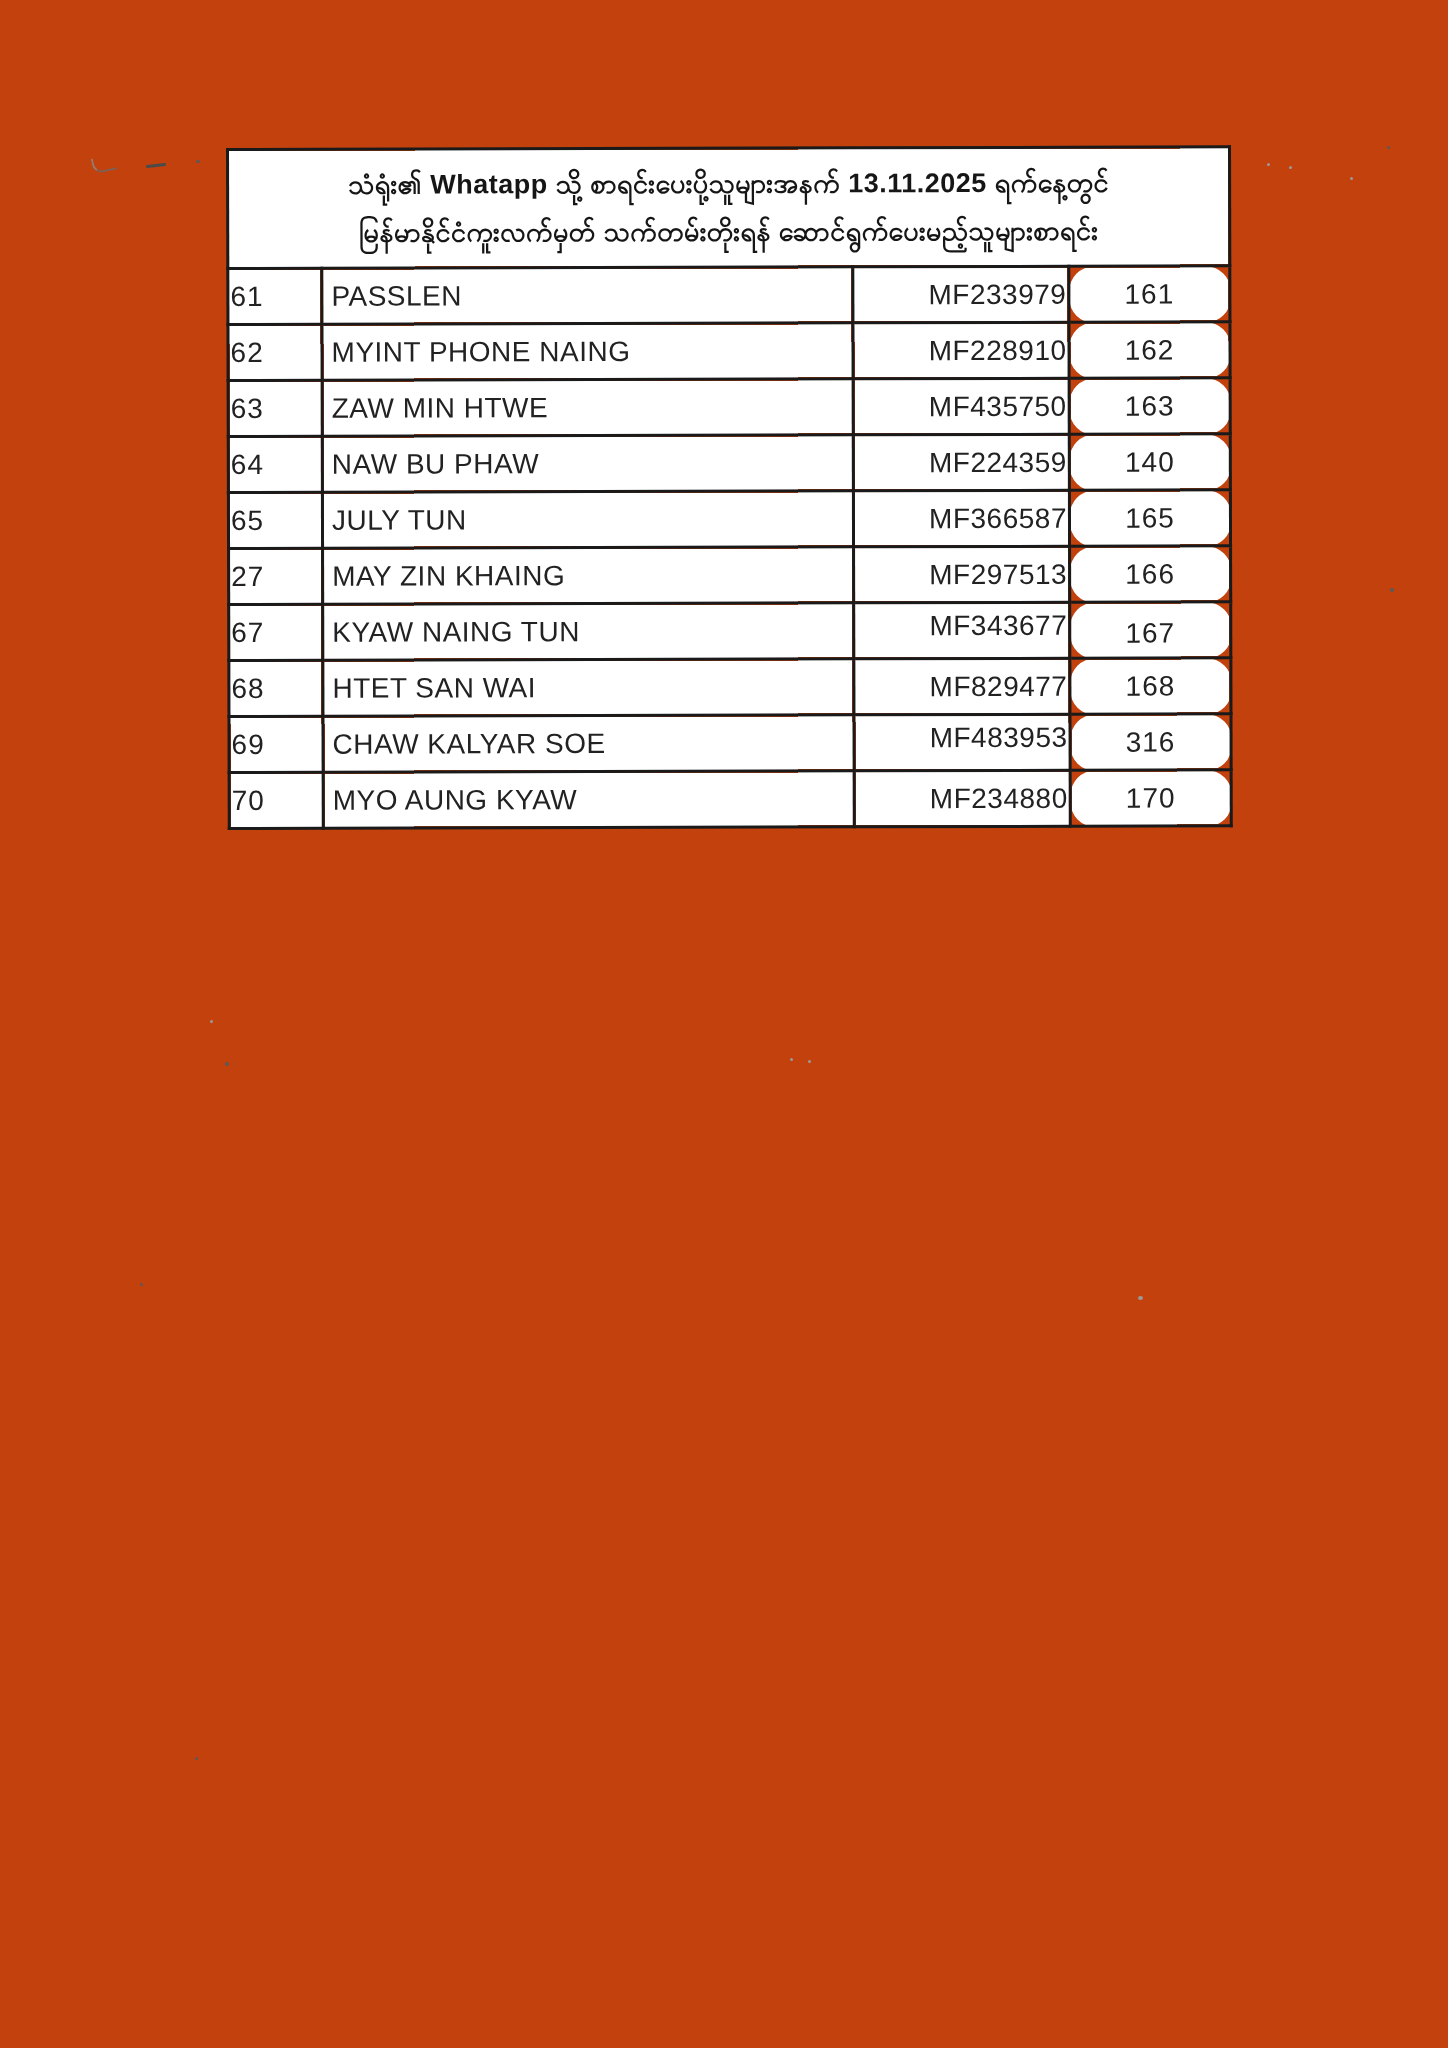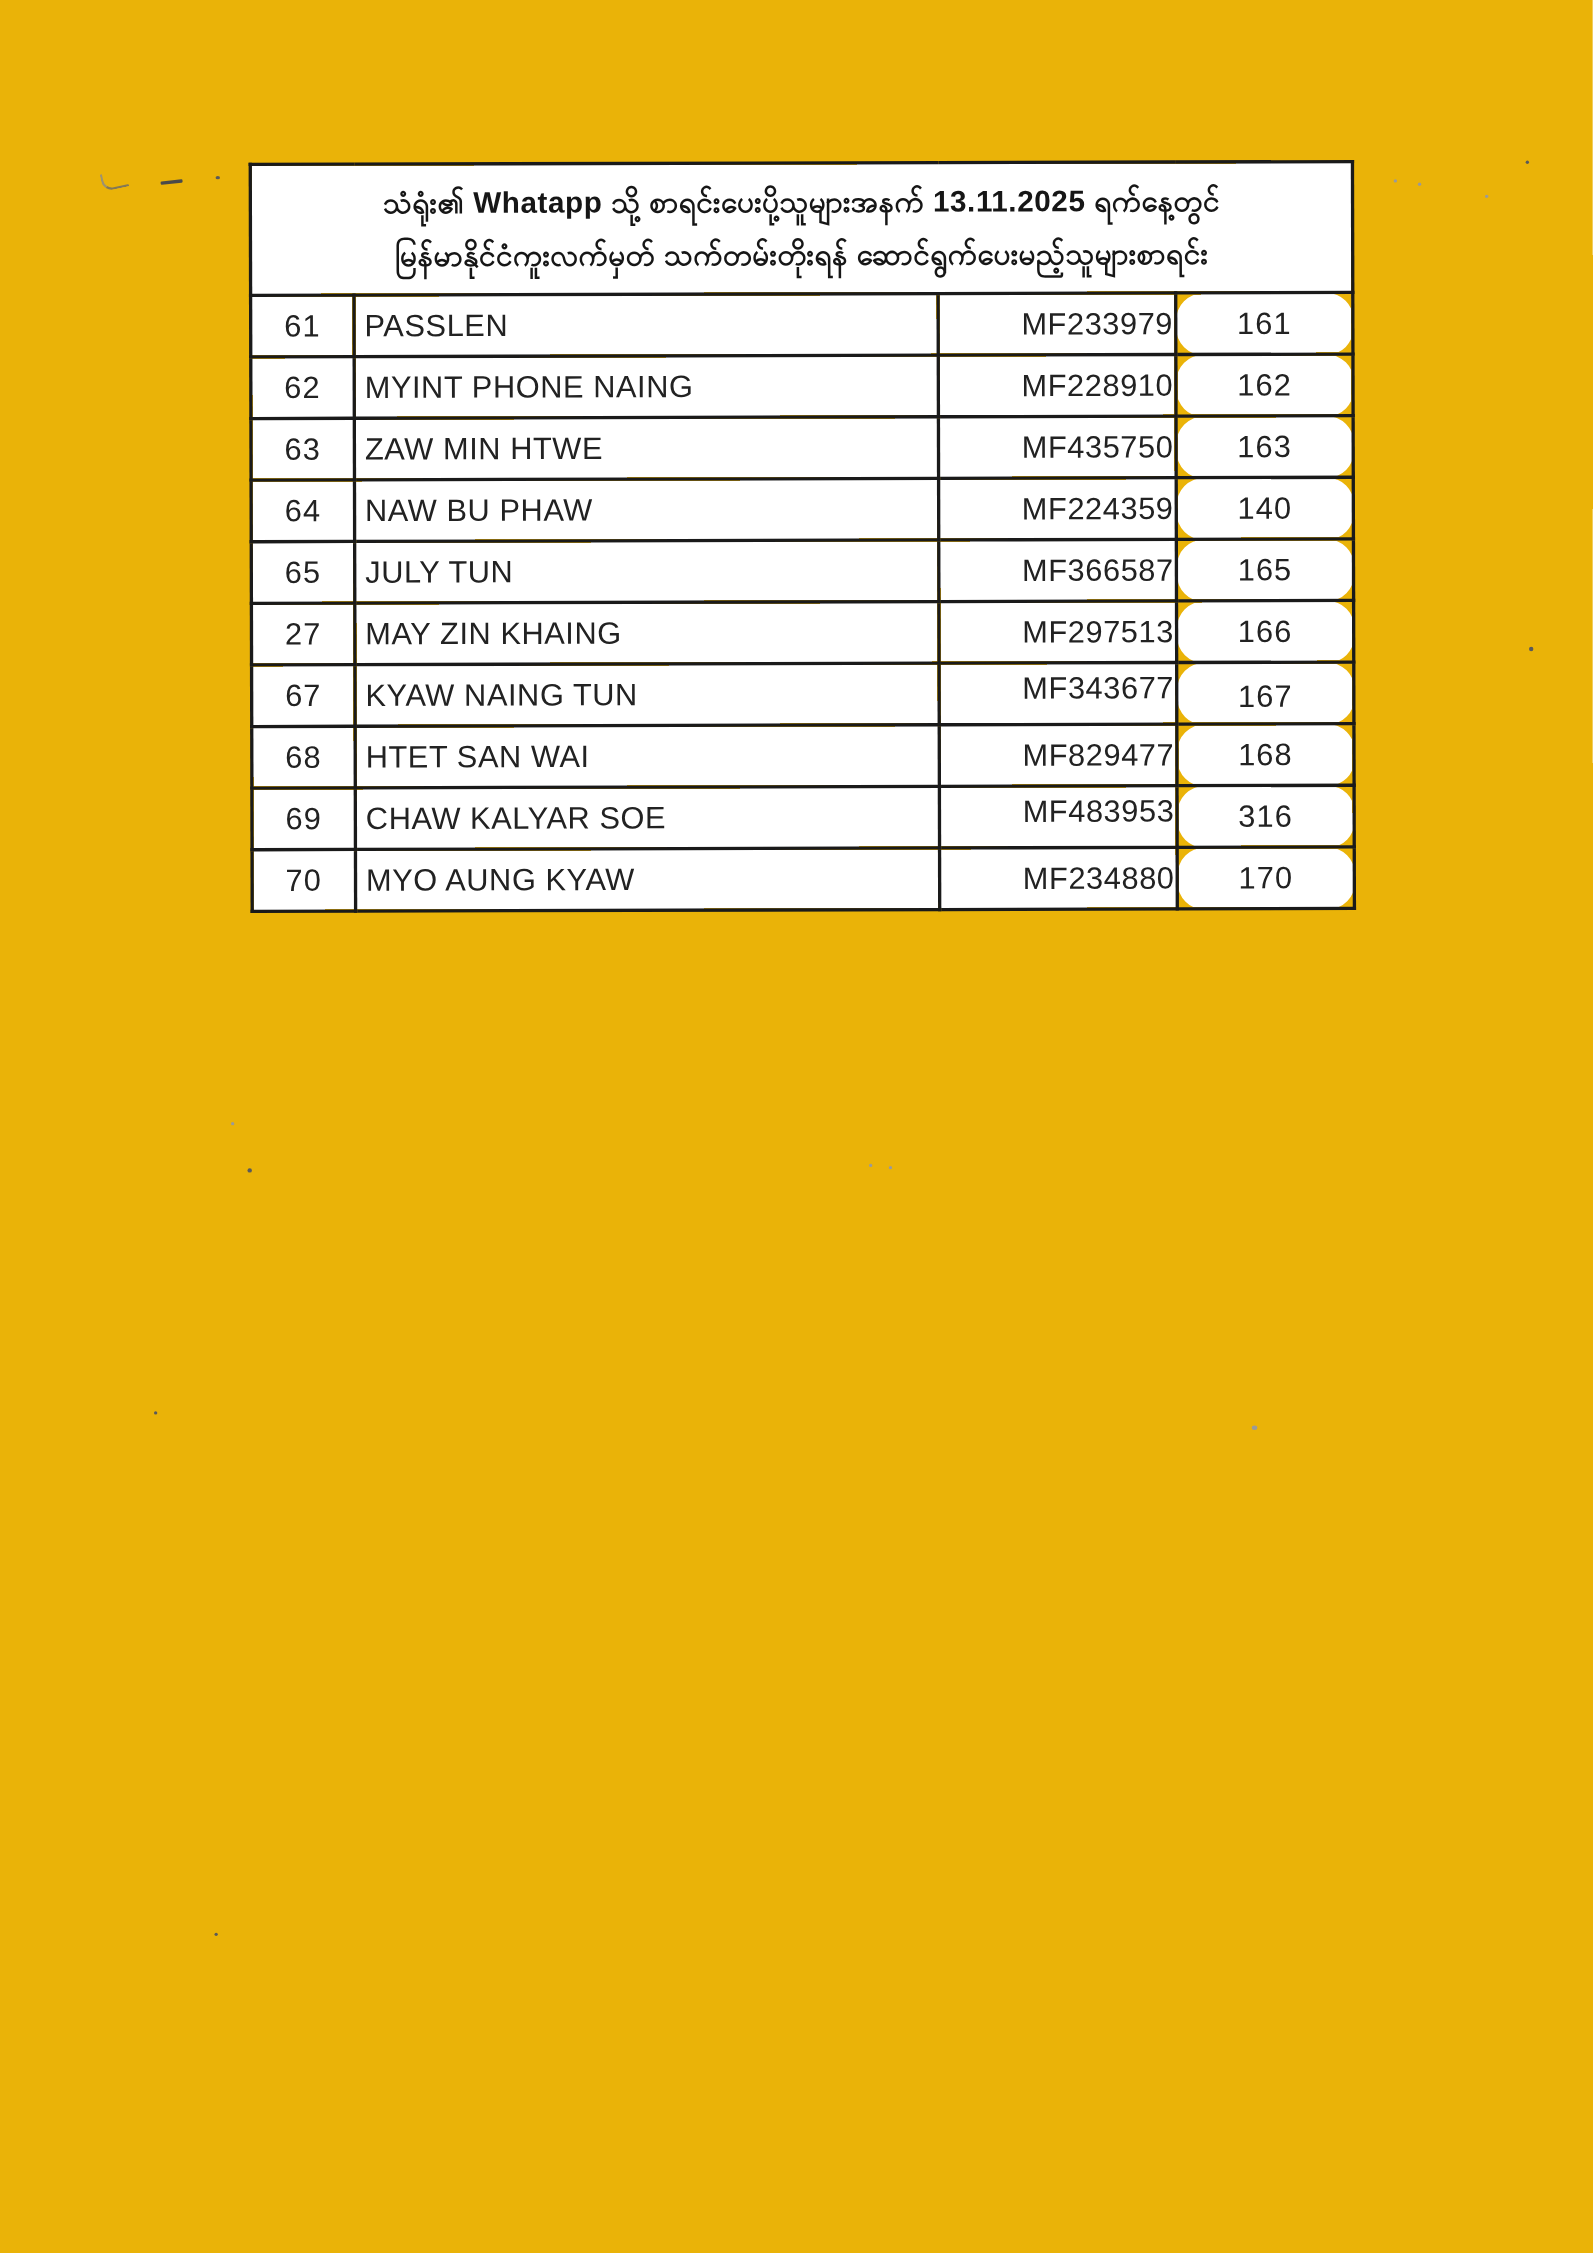--- a/index.html
+++ b/index.html
@@ -13,21 +13,21 @@
     position: relative;
     overflow: hidden;
     font-family: "Liberation Sans", sans-serif;
     color: #1c1c1c;
   }
 
   
   .sheet {
     position: absolute;
     inset: 0;
-    background: #eab308;
+    background: #c2410c;
   }
 
   
   .doc-table {
     position: absolute;
     left: 226px;
     top: 148px;
     width: 1002px;
     border-collapse: collapse;
     table-layout: fixed;
@@ -63,21 +63,20 @@
     white-space: nowrap;
   }
 
   
   .doc-table tbody td {
     height: 51px;
     font-size: 28px;
     color: #222222;
   }
   td.cell-no {
-    text-align: center;
     letter-spacing: 1px;
   }
   td.cell-name {
     text-align: left;
     padding-left: 8px;
     letter-spacing: 0.5px;
   }
   td.cell-passport {
     text-align: right;
     letter-spacing: 0.5px;

